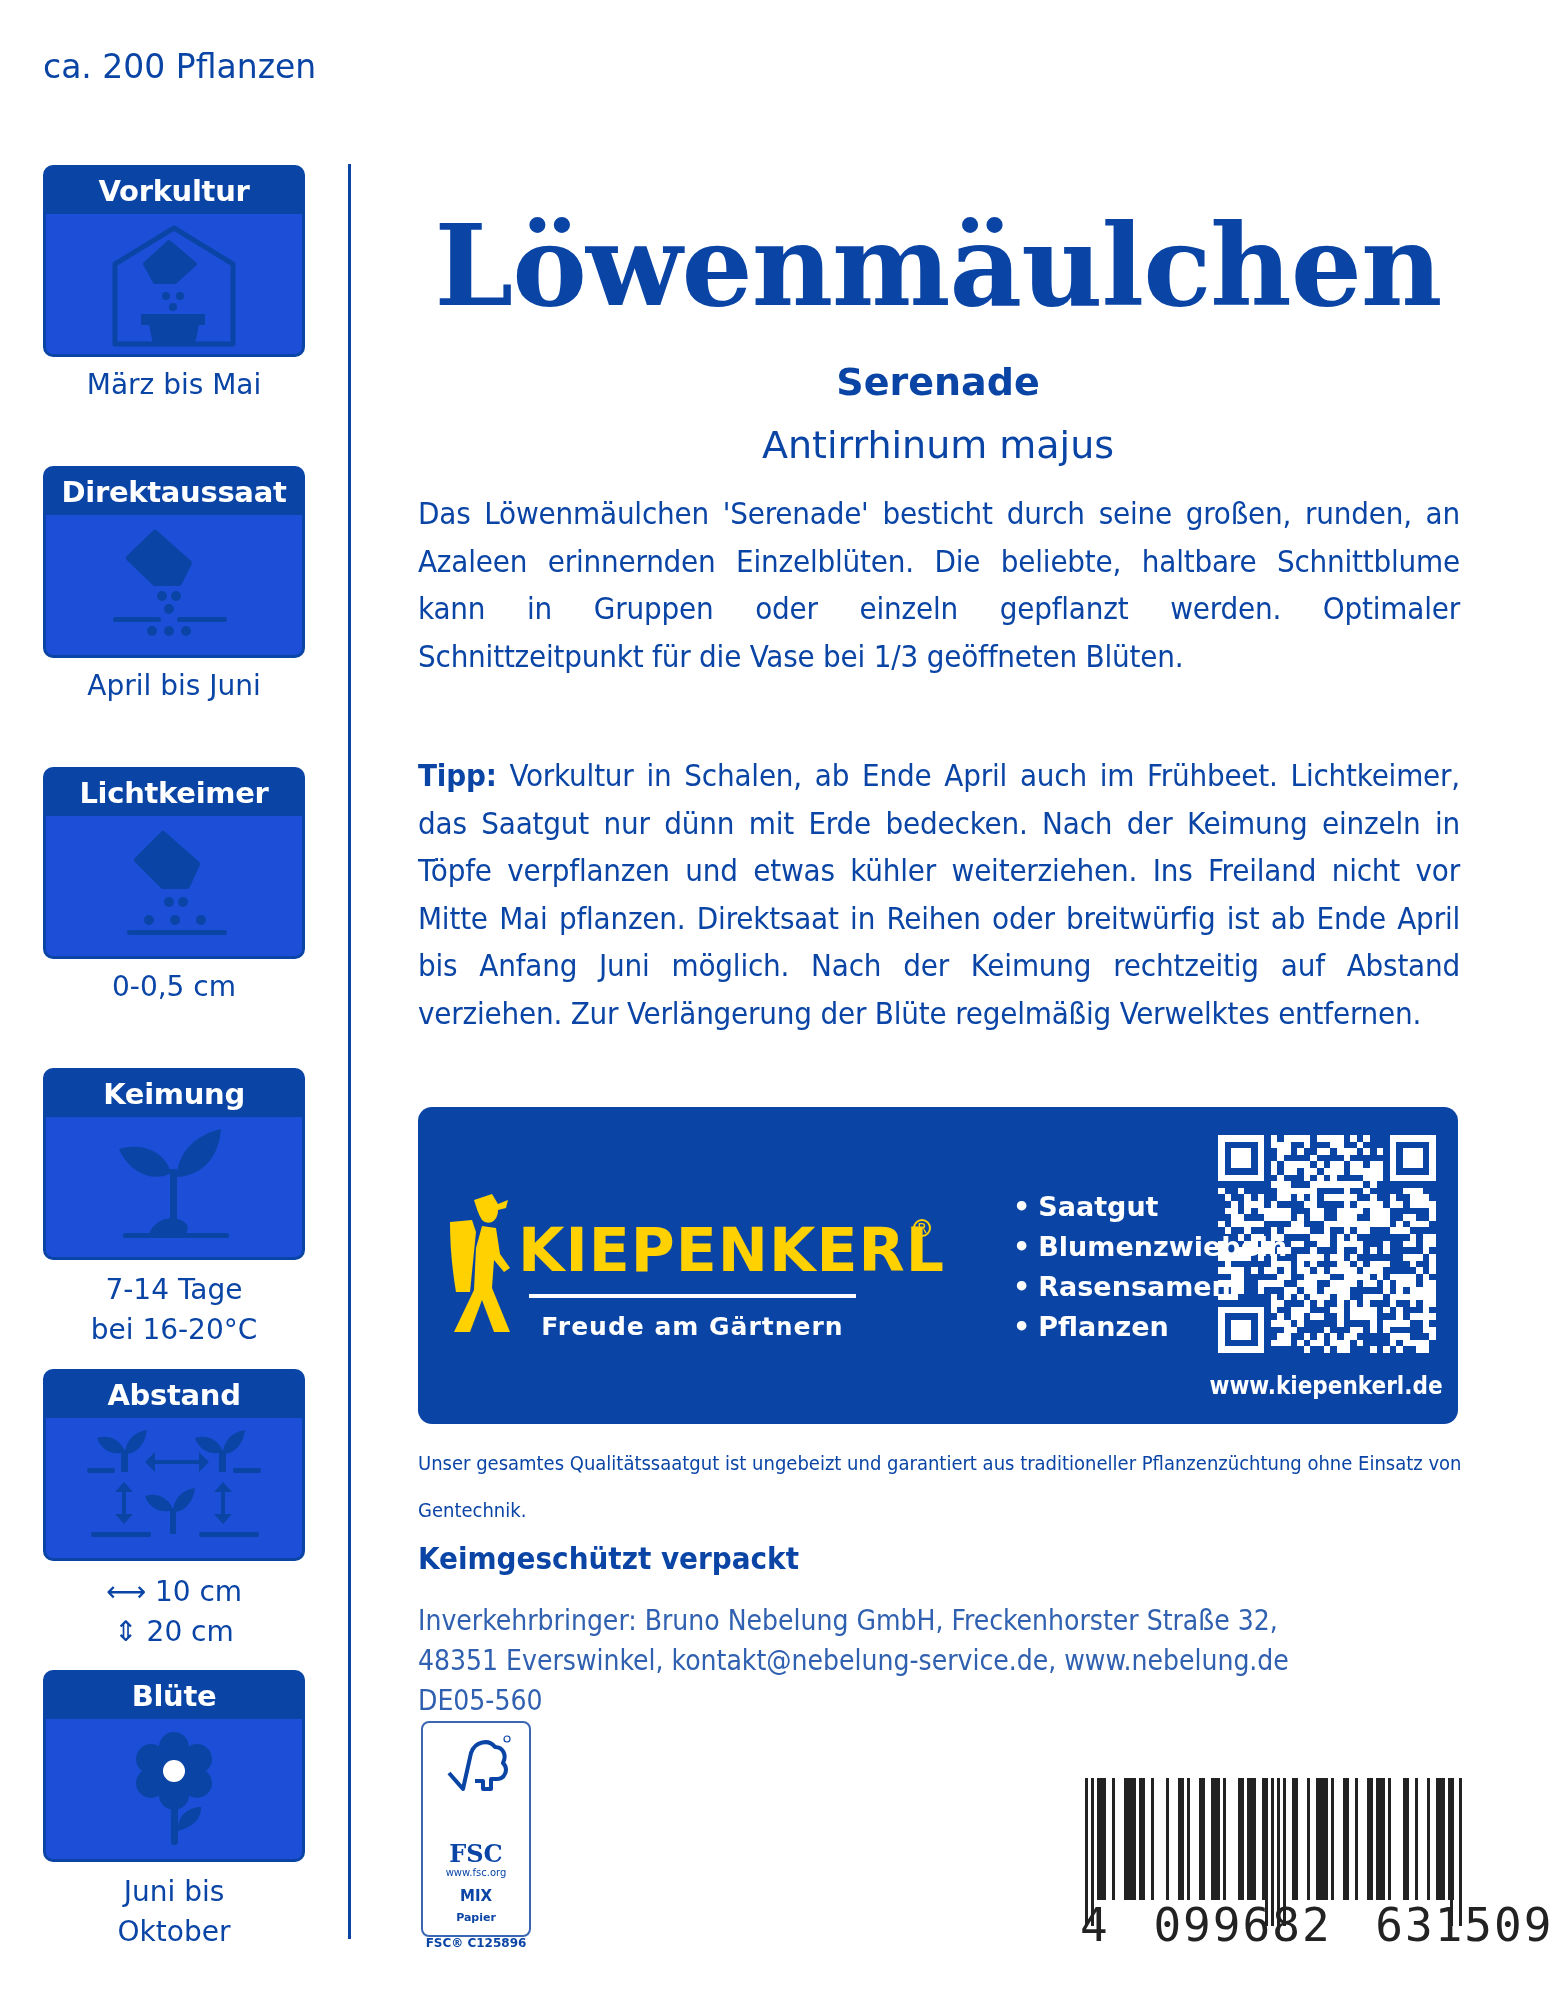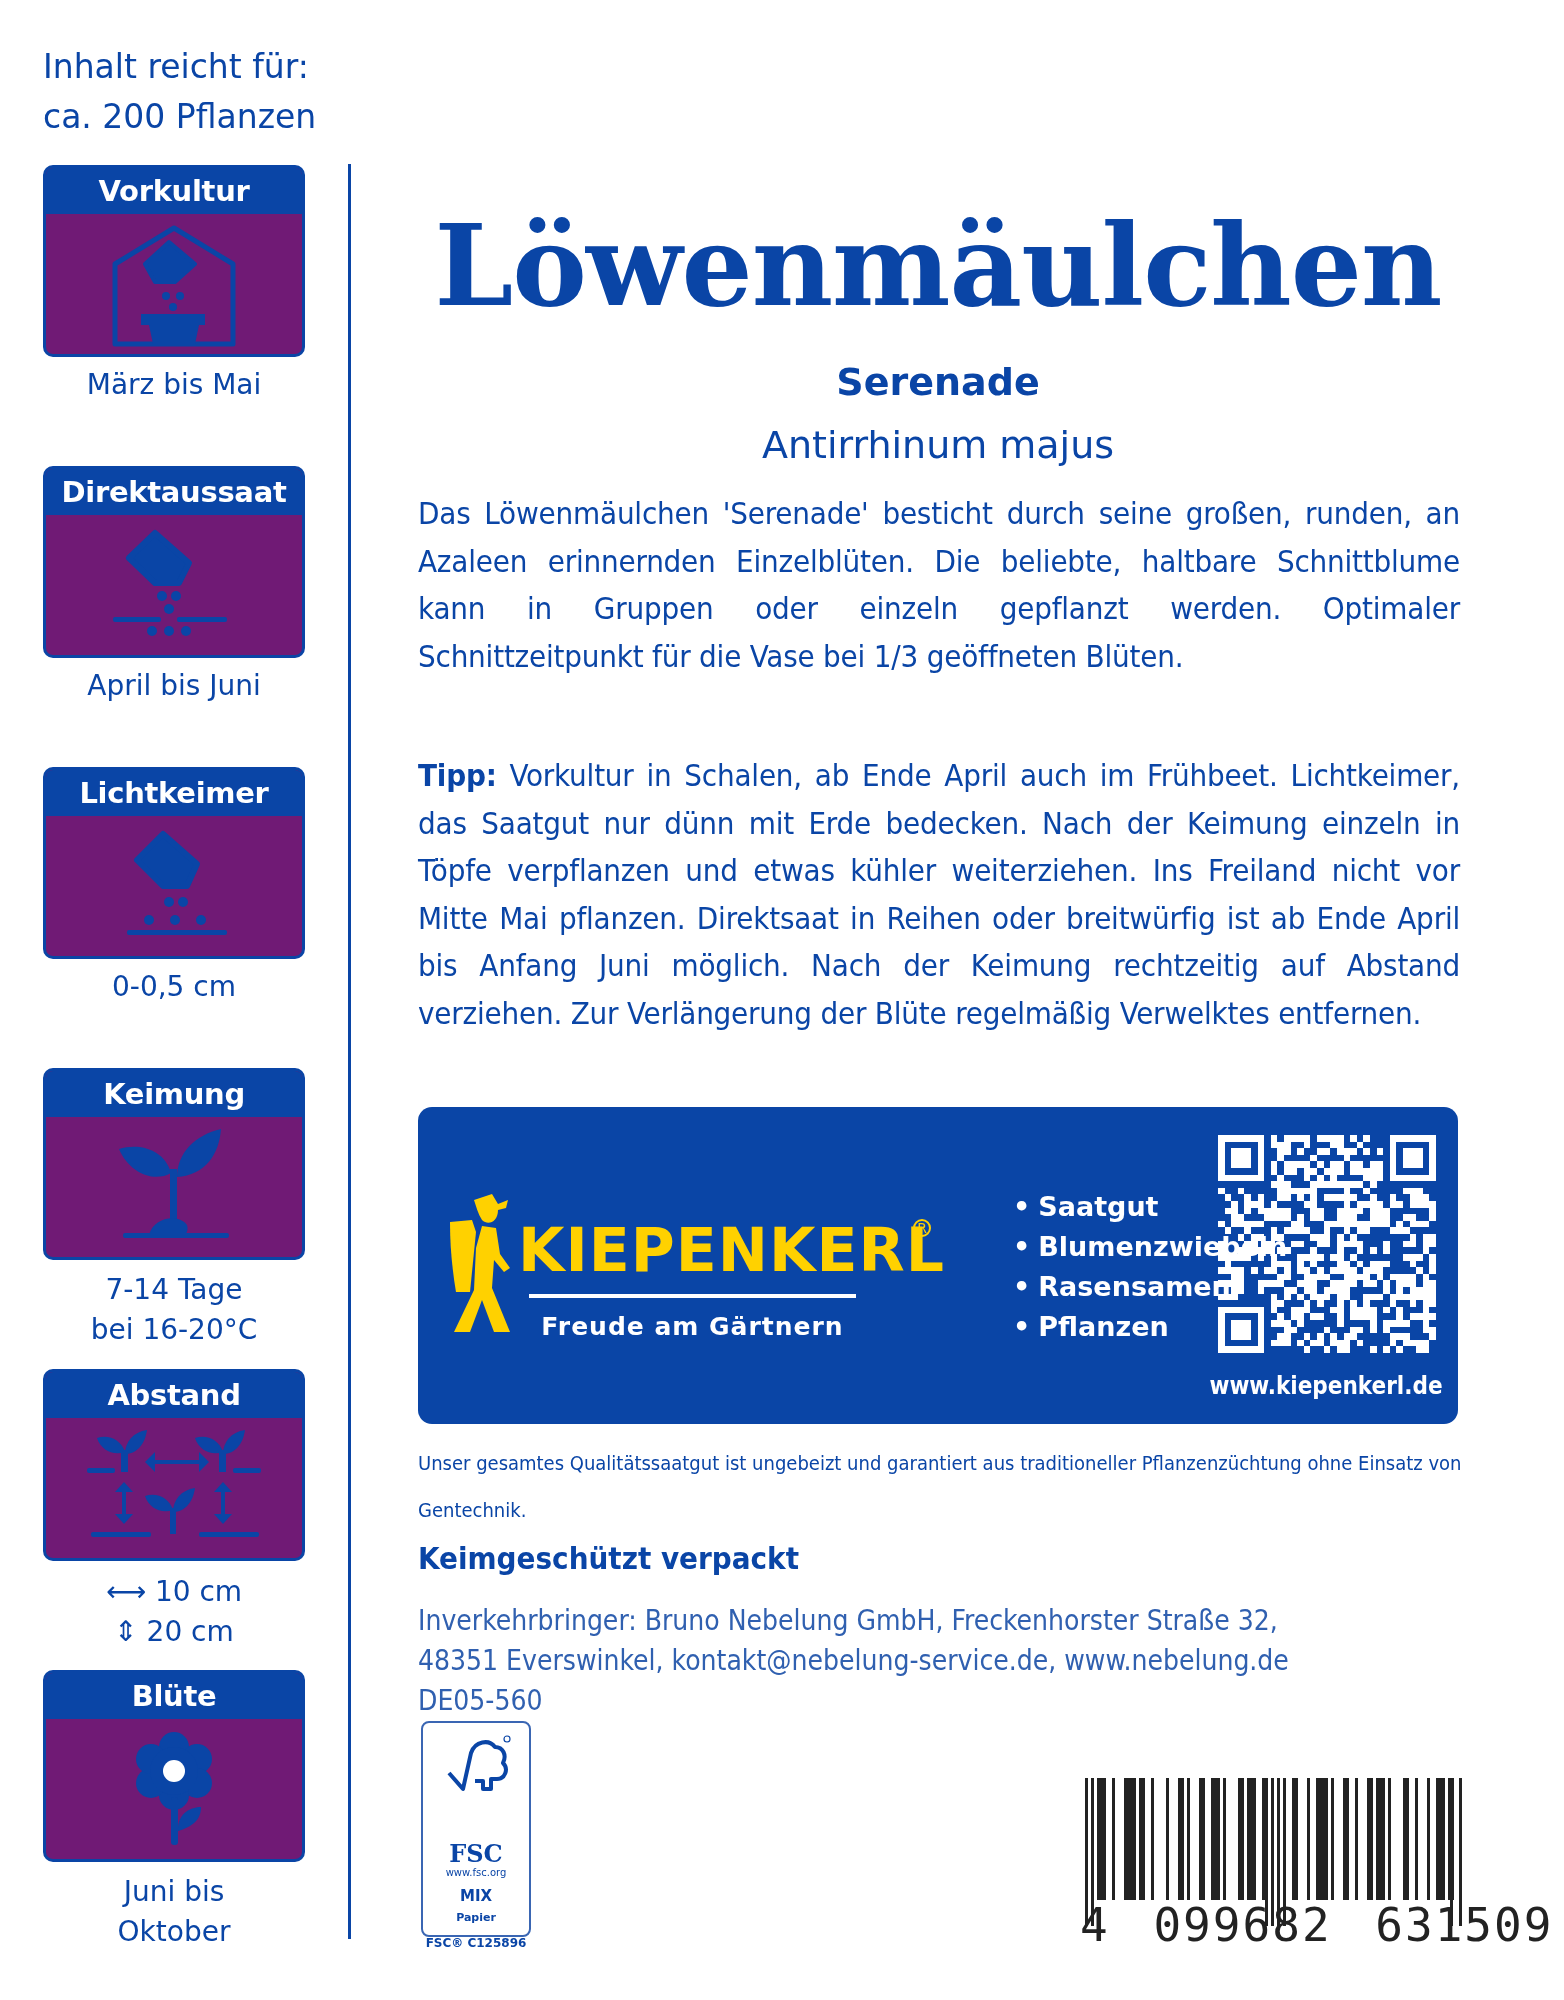--- a/index.html
+++ b/index.html
@@ -3,21 +3,21 @@
 <meta charset="utf-8">
 <style>
   html, body { margin:0; padding:0; background:#ffffff; }
   body { width:1564px; height:2000px; position:relative; overflow:hidden; color:#0a45a6; font-family:"DejaVu Sans", sans-serif; }
   .abs { position:absolute; }
 
   .capacity { left:43px; top:42px; font-size:33px; line-height:50px; color:#0a45a6; font-family:"DejaVu Sans", sans-serif; }
 
   .vline { left:348px; top:164px; width:3px; height:1775px; background:#0a45a6; }
 
-  .pbox { position:absolute; left:43px; width:262px; height:192px; box-sizing:border-box; border:3px solid #0a45a6; border-radius:10px; overflow:hidden; background:#701a75; }
+  .pbox { position:absolute; left:43px; width:262px; height:192px; box-sizing:border-box; border:3px solid #0a45a6; border-radius:10px; overflow:hidden; background:#1d4ed8; }
   .pbox .hdr { height:46px; background:#0a45a6; color:#fff; font-weight:bold; font-size:29px; line-height:46px; text-align:center; font-family:"DejaVu Sans", sans-serif; letter-spacing:-0.3px; }
   .pbox .ico { position:absolute; left:0; right:0; top:46px; bottom:0; display:flex; align-items:center; justify-content:center; }
   .pcap { position:absolute; left:20px; width:308px; text-align:center; font-size:28px; line-height:40px; color:#0a45a6; font-family:"DejaVu Sans", sans-serif; }
 
   .title { left:418px; width:1040px; top:196px; text-align:center; font-family:"DejaVu Serif", serif; font-weight:bold; font-size:112px; line-height:140px; color:#0a45a6; letter-spacing:-1px; }
   .variety { left:418px; width:1040px; top:357px; text-align:center; font-weight:bold; font-size:38px; line-height:50px; font-family:"DejaVu Sans", sans-serif; color:#0a45a6; }
   .latin { left:418px; width:1040px; top:420px; text-align:center; font-size:38px; line-height:50px; font-family:"DejaVu Sans", sans-serif; color:#0a45a6; }
 
   .para { left:418px; width:1042px; text-align:justify; font-size:31px; line-height:47.6px; color:#0a45a6; font-family:"DejaVu Sans Condensed","DejaVu Sans", sans-serif; letter-spacing:-0.2px; }
   .para b { font-weight:bold; }
@@ -42,21 +42,20 @@
   .fsc { left:421px; top:1721px; width:110px; height:216px; box-sizing:border-box; border:2px solid #3a66b3; border-radius:8px; }
   .fsc .t { position:absolute; left:0; right:0; text-align:center; color:#0a45a6;margin-top:36px; }
 
   .barcode { left:1085px; top:1778px; }
   .ean { left:1080px; top:1900px; font-family:"DejaVu Sans Mono", monospace; font-size:46px; line-height:50px; color:#222; letter-spacing:2px; }
 </style>
 </head>
 <body>
 
 <div class="abs capacity">
-  <div>Inhalt reicht für:</div>
   <div>ca. 200 Pflanzen</div>
 </div>
 
 <div class="abs vline"></div>
 
 <div class="pbox" style="top:165px">
   <div class="hdr">Vorkultur</div>
   <div class="ico">
     <svg width="130" height="125" viewBox="0 0 130 125">
       <path d="M6 122 L6 42 L65 6 L124 42 L124 122 Z" fill="none" stroke="#0a45a6" stroke-width="5" stroke-linejoin="round"></path>

